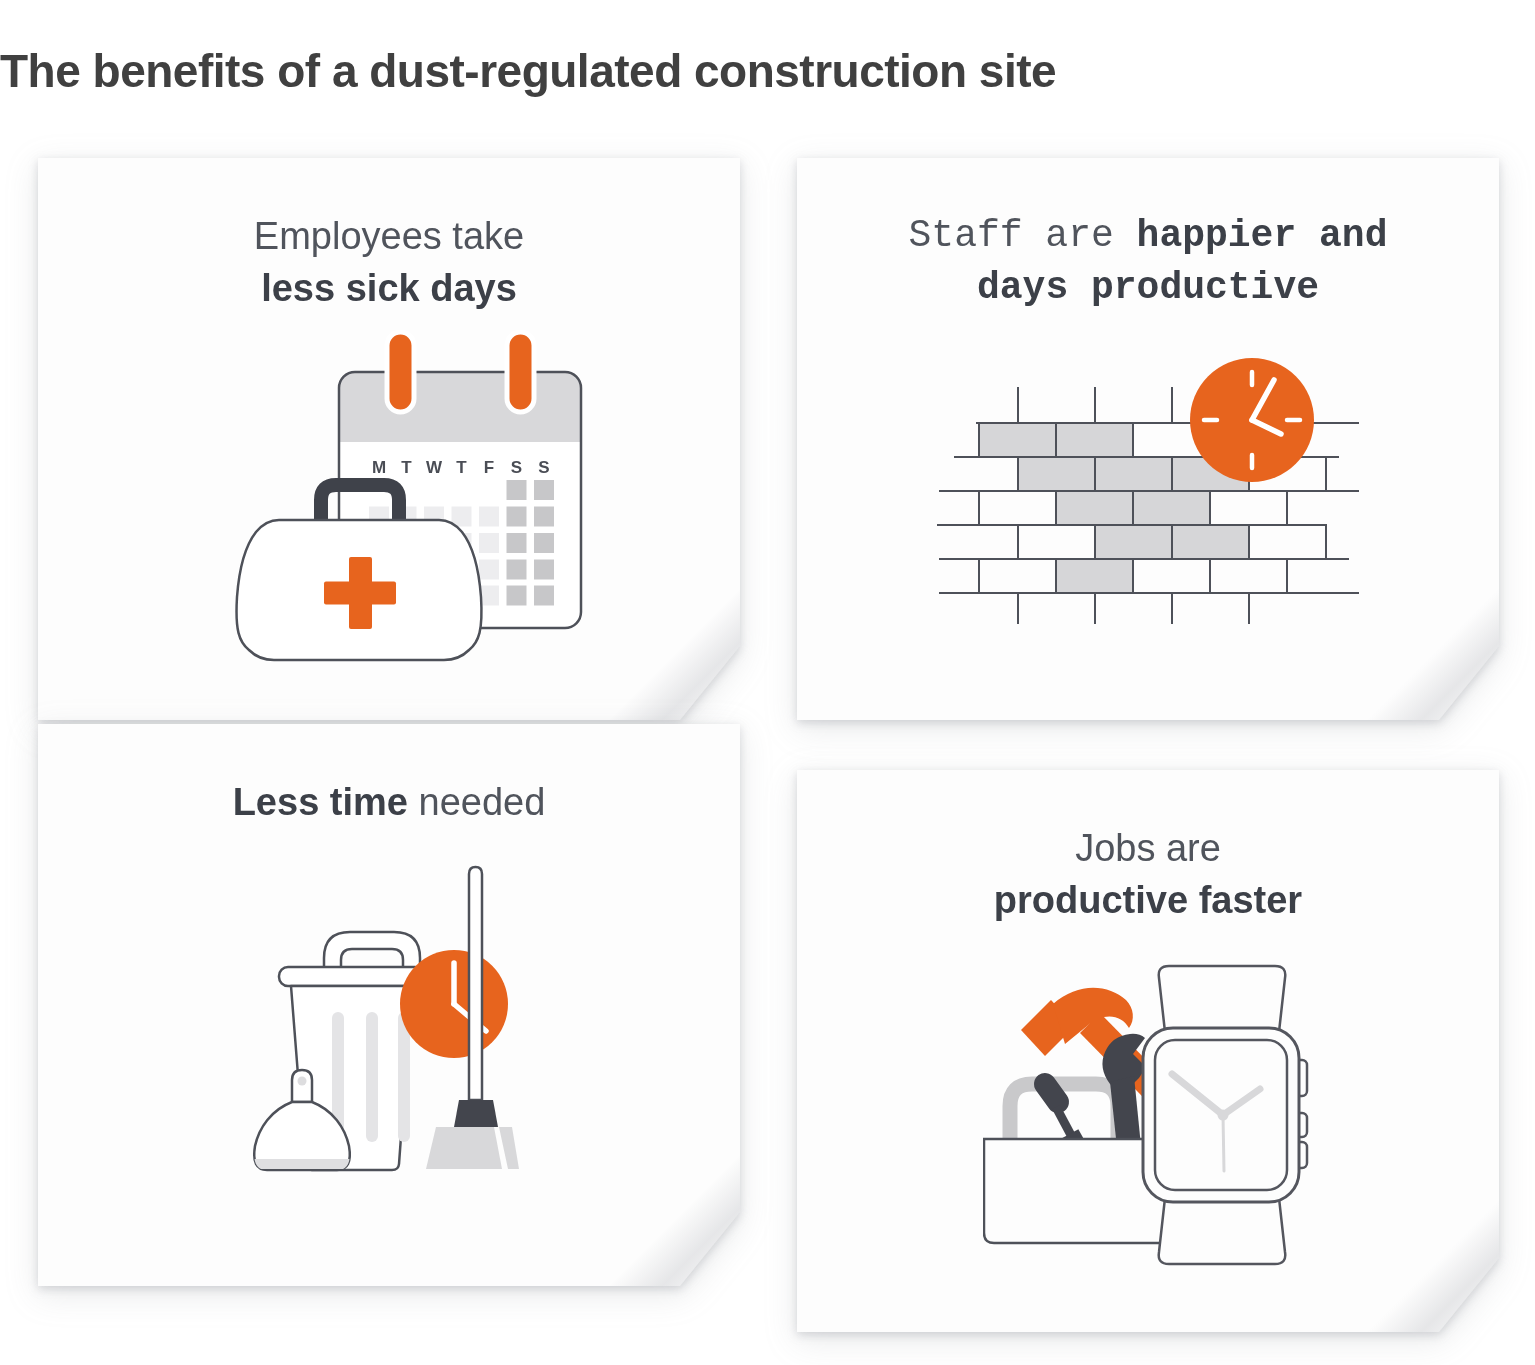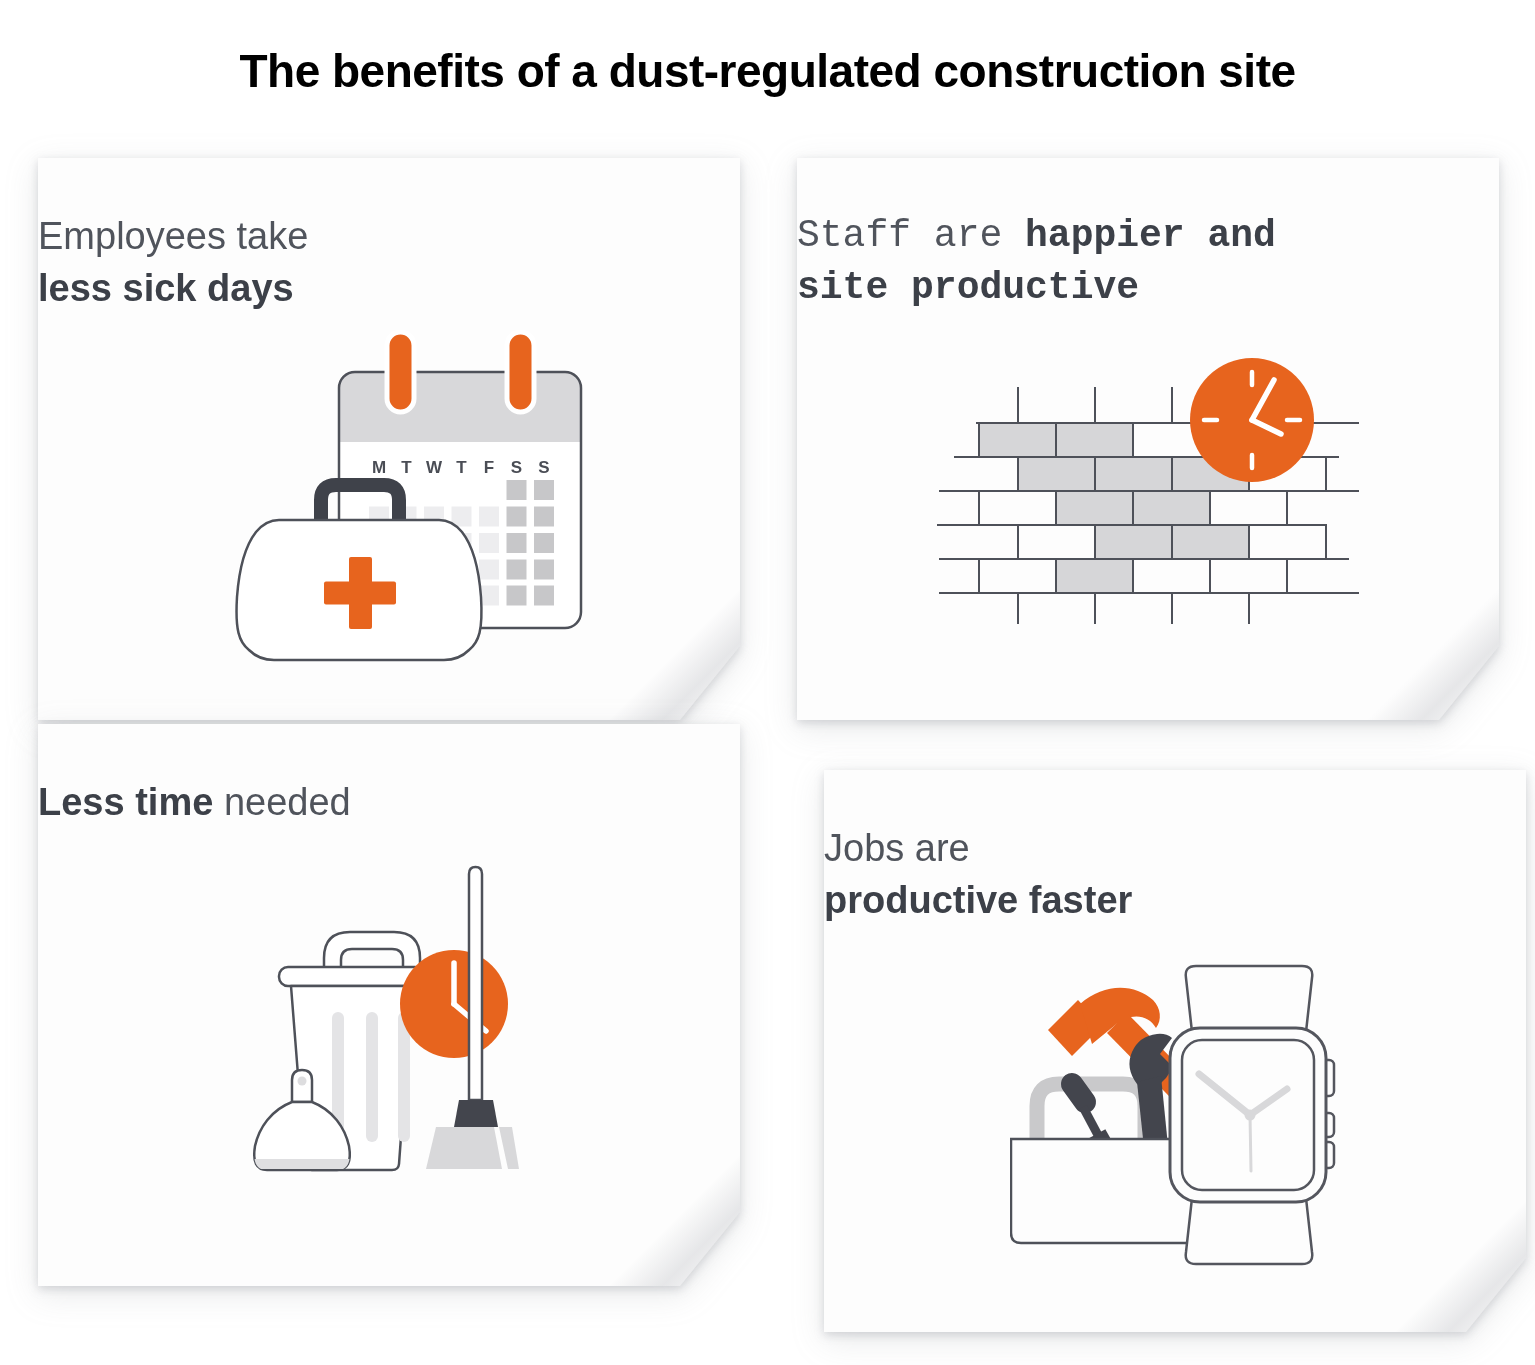--- a/index.html
+++ b/index.html
@@ -1,40 +1,40 @@
 <!DOCTYPE html>
 <html><head>
 <meta charset="utf-8">
 <style>
   html,body{margin:0;padding:0;background:#ffffff;}
   .page{
     position:relative;width:1535px;height:1365px;background:#ffffff;
     font-family:"Liberation Sans",sans-serif;overflow:hidden;
   }
   .page-title{
-    position:absolute;top:44px;left:0;width:100%;text-align:center;
-    font-size:46px;font-weight:700;color:#000000;letter-spacing:-0.5px;
+    position:absolute;top:44px;left:0;width:100%;
+    font-size:46px;font-weight:700;color:#404040;letter-spacing:-0.5px;
   }
   .card-wrap{position:absolute;width:702px;height:562px;
     filter:drop-shadow(0 3px 5px rgba(120,123,133,0.28)) drop-shadow(0 8px 16px rgba(120,123,133,0.16));
   }
   .card{
     position:relative;width:100%;height:100%;background:#FDFDFD;
     clip-path:polygon(0 0,100% 0,100% calc(100% - 74px),calc(100% - 60px) 100%,0 100%);
-    text-align:left;
+    text-align:center;
   }
   .card::after{ 
     content:"";position:absolute;right:0;bottom:0;width:150px;height:150px;
     background:linear-gradient(135deg,rgba(0,0,0,0) 56%,rgba(125,128,138,0.18) 74%,rgba(125,128,138,0.04) 90%);
     pointer-events:none;
   }
   .card-wrap.c1{left:38px;top:158px;}
   .card-wrap.c2{left:797px;top:158px;font-family:Liberation Mono, monospace;}
   .card-wrap.c3{left:38px;top:724px;}
-  .card-wrap.c4{left:824px;top:770px;}
+  .card-wrap.c4{left:797px;top:770px;}
   .card-heading{
     margin:0;padding-top:52px;font-size:38px;line-height:52px;color:#50545C;
   }
   .lt{font-weight:400;color:#50545C;}
   .bd{font-weight:700;color:#3C4048;}
   .icon{display:block;margin:0 auto;}
   .icon.i1{margin-top:16px;}
   .icon.i2{margin-top:42px;}
   .icon.i3{margin-top:36px;}
   .icon.i4{margin-top:36px;}
@@ -118,21 +118,21 @@
         </g>
       </svg>
     </div>
   </div>
 
   <div class="card-wrap c2">
     <div class="card">
       <div class="card-heading">
         <span class="lt">Staff are</span>
         <span class="bd">happier and</span><br>
-        <span class="bd">site productive</span>
+        <span class="bd">days productive</span>
       </div>
       <svg class="icon i2" width="422" height="270" viewBox="0 0 422 270">
         <g>
           <g fill="#D6D6D8">
             <rect x="42" y="67" width="77" height="34"></rect>
               <rect x="119" y="67" width="77" height="34"></rect>
             <rect x="81" y="101" width="77" height="34"></rect>
               <rect x="158" y="101" width="77" height="34"></rect>
               <rect x="235" y="101" width="77" height="34"></rect>
             <rect x="119" y="135" width="77" height="34"></rect>

